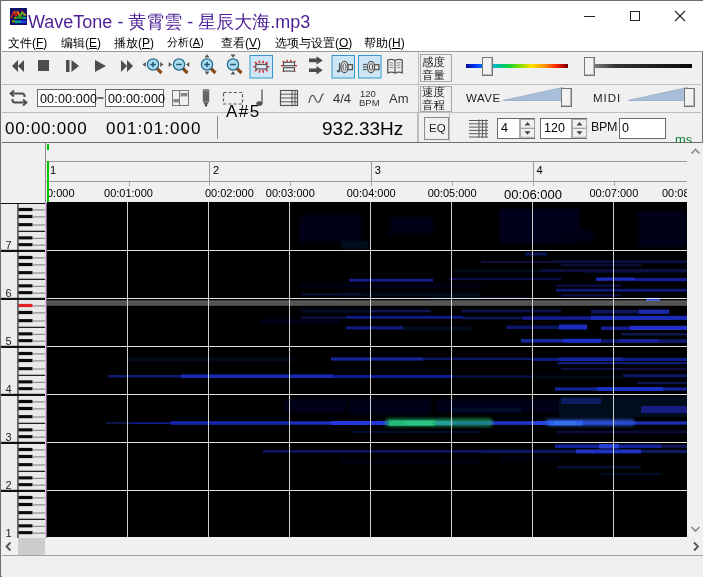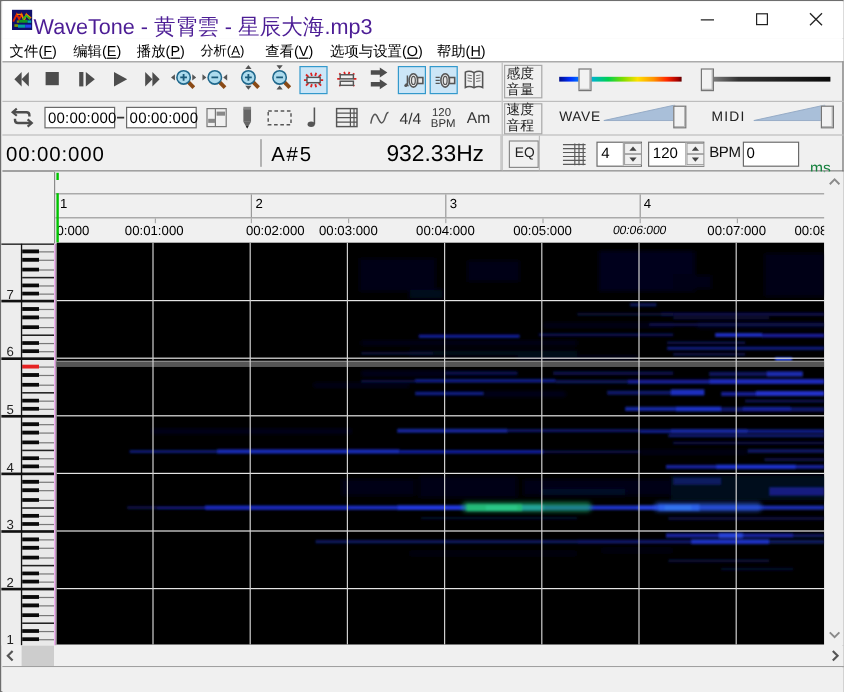--- a/index.html
+++ b/index.html
@@ -203,22 +203,23 @@
 
   <path d="M307 18 C308.3 10.5 310.7 8.6 312.2 11.8 C313.6 14.8 314.6 17.4 316 17.4 C317.4 17.4 318.4 15 319.3 12 C320 9.8 320.9 8.6 321.8 8.8" fill="none" stroke="#555" stroke-width="1.25"></path>
   <text x="331" y="18" font-size="13" font-family="Liberation Sans" fill="#333">4/4</text>
   <text x="358" y="11.5" font-size="9.5" font-family="Liberation Sans" fill="#333">120</text>
   <text x="357" y="21" font-size="9.5" font-family="Liberation Sans" fill="#333">BPM</text>
   <text x="387" y="17.5" font-size="13" font-family="Liberation Sans" fill="#333">Am</text>
 </svg>
 <div class="abs" style="left:1px;top:111px;width:416px;height:1px;background:#bdbdbd;"></div>
 
 <div class="txt" style="left:4px;top:118px;font-size:17px;letter-spacing:0.75px;">00:00:000</div>
+<div class="txt" style="left:105px;top:118px;font-size:17px;letter-spacing:1.05px;">001:01:000</div>
 <div class="abs" style="left:216px;top:115px;width:1px;height:23px;background:#8a8a8a;"></div>
-<div class="txt" style="left:225px;top:118px;font-size:17px;letter-spacing:1.5px;text-align:center;">A#5</div>
+<div class="txt" style="left:225px;top:101px;font-size:17px;letter-spacing:1.5px;text-align:center;">A#5</div>
 <div class="txt" style="left:321px;top:117px;font-size:19px;">932.33Hz</div>
 <div class="abs" style="left:416px;top:112px;width:1px;height:29px;background:#bdbdbd;"></div>
 <div class="abs" style="left:1px;top:141px;width:701px;height:1px;background:#6e6e6e;"></div>
 
 <div class="abs" style="left:417px;top:51px;width:1px;height:90px;background:#bdbdbd;"></div>
 <div class="abs" style="left:418px;top:83px;width:284px;height:1px;background:#bdbdbd;"></div>
 <div class="abs" style="left:418px;top:111px;width:284px;height:1px;background:#bdbdbd;"></div>
 <div class="abs" style="left:419px;top:52.5px;width:32px;height:28.5px;border:1px solid #a8a8a8;box-sizing:border-box;"></div>
 <div class="txt" style="left:421px;top:54.5px;font-size:11.5px;line-height:13px;color:#222;">感度<br>音量</div>
 <div class="abs" style="left:419px;top:84.5px;width:32px;height:26.5px;border:1px solid #a8a8a8;box-sizing:border-box;"></div>
@@ -298,21 +299,21 @@
   <div class="abs" style="left:325.2px;top:39px;width:1px;height:4px;background:#aaa;"></div>
   <div class="abs" style="left:406.1px;top:39px;width:1px;height:4px;background:#aaa;"></div>
   <div class="abs" style="left:487.0px;top:39px;width:1px;height:4px;background:#aaa;"></div>
   <div class="abs" style="left:567.9px;top:39px;width:1px;height:4px;background:#aaa;"></div>
   <div class="txt" style="left:1px;top:44px;font-size:11px;">0:000</div>
   <div class="txt" style="left:82.5px;top:44px;font-size:11px;transform:translateX(-50%);">00:01:000</div>
   <div class="txt" style="left:163.4px;top:44px;font-size:11px;transform:translateX(-50%);margin-left:20px;">00:02:000</div>
   <div class="txt" style="left:244.3px;top:44px;font-size:11px;transform:translateX(-50%);">00:03:000</div>
   <div class="txt" style="left:325.2px;top:44px;font-size:11px;transform:translateX(-50%);">00:04:000</div>
   <div class="txt" style="left:406.1px;top:44px;font-size:11px;transform:translateX(-50%);text-align:right;">00:05:000</div>
-  <div class="txt" style="left:487.0px;top:44px;font-size:10px;transform:translateX(-50%);font-style:italic;">00:06:000</div>
+  <div class="txt" style="left:487.0px;top:44px;font-size:13px;transform:translateX(-50%);">00:06:000</div>
   <div class="txt" style="left:567.9px;top:44px;font-size:11px;transform:translateX(-50%);">00:07:000</div>
   <div class="txt" style="left:616px;top:44px;font-size:11px;">00:08:000</div>
   <div class="abs" style="left:0.8px;top:18px;width:1.8px;height:41px;background:#00c400;"></div>
   <div class="abs" style="left:0.8px;top:1px;width:1.8px;height:6px;background:#00c400;"></div>
 </div>
 
 <svg class="abs" style="left:0;top:201.5px" width="46" height="335" viewBox="0 0 46 335">
 <rect x="0" y="0" width="17" height="335" fill="#ededed"></rect>
 <rect x="17" y="0" width="27" height="335" fill="#e9e9e9"></rect>
 <rect x="0" y="-1.2" width="44" height="2.2" fill="#111"></rect>

